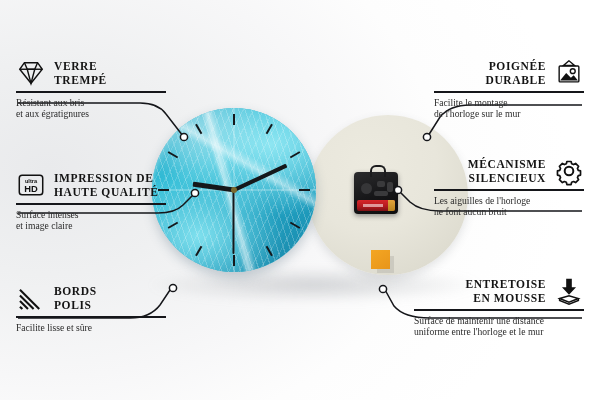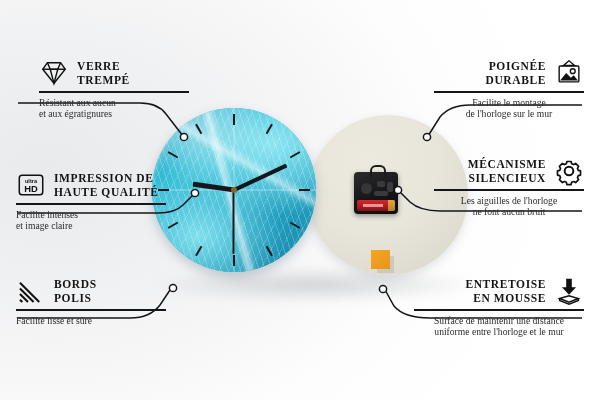--- a/index.html
+++ b/index.html
@@ -167,21 +167,21 @@
     margin-top: 3px;
   }
   .co-desc {
     font-family: "Liberation Serif", serif;
     font-size: 9.6px;
     line-height: 11.6px;
     color: #2b2b2b;
     margin-top: 4px;
     white-space: pre-line;
   }
-  .callout.right .co-desc { text-align: center; }
+  .callout.right .co-desc { text-align: left; }
   .co-icon { flex: 0 0 auto; width: 30px; height: 30px; color: #111; text-align: right; }
   .co-icon svg { display: block; width: 100%; height: 100%; }
   
   #connectors { position: absolute; left: 0; top: 0; width: 600px; height: 400px; pointer-events: none; }
 </style>
 </head>
 <body>
 
 <div id="stage">
 
@@ -239,58 +239,58 @@
     <g fill="#ffffff" stroke="#15161a" stroke-width="1.5">
       <circle cx="184" cy="137" r="3.6"></circle>
       <circle cx="195" cy="193" r="3.6"></circle>
       <circle cx="173" cy="288" r="3.6"></circle>
       <circle cx="427" cy="137" r="3.6"></circle>
       <circle cx="398" cy="190" r="3.6"></circle>
       <circle cx="383" cy="289" r="3.6"></circle>
     </g>
   </svg>
 
-  <div class="callout left" style="left:16px; top:58px; width:150px;margin-left:23px;">
+  <div class="callout left" style="left:16px; top:58px; width:150px;">
     <div class="co-head">
       <span class="co-icon">
         <svg viewBox="0 0 32 32">
             <g fill="none" stroke="currentColor" stroke-width="1.5">
           <path d="M4 12 L16 27 L28 12 L23 5 L9 5 Z"></path>
           <path d="M4 12 H28"></path>
               <path d="M9 5 L12 12 L16 27 L20 12 L23 5"></path>
               <path d="M12 12 L20 12"></path>
         </g>
           </svg>
       </span>
       <span class="co-title">VERRE
 TREMPÉ</span>
     </div>
     <div class="co-rule" style="width:150px;"></div>
-    <div class="co-desc">Résistant aux aucun
+    <div class="co-desc">Résistant aux bris
 et aux égratignures</div>
   </div>
 
   <div class="callout left" style="left:16px; top:170px; width:150px;">
     <div class="co-head">
       <span class="co-icon">
         <svg viewBox="0 0 32 32">
           <rect x="3.5" y="5.5" width="25" height="21" rx="3" fill="none" stroke="currentColor" stroke-width="1.6"></rect>
           <text x="16" y="14" text-anchor="middle" font-family="Liberation Sans, sans-serif" font-size="6" font-weight="bold" fill="currentColor">ultra</text>
           <text x="16" y="23.5" text-anchor="middle" font-family="Liberation Sans, sans-serif" font-size="10" font-weight="bold" fill="currentColor">HD</text>
         </svg>
       </span>
       <span class="co-title">IMPRESSION DE
 HAUTE QUALITÉ</span>
     </div>
     <div class="co-rule" style="width:150px;"></div>
-    <div class="co-desc">Facilite intenses
+    <div class="co-desc">Surface intenses
 et image claire</div>
   </div>
 
-  <div class="callout left" style="left:16px; top:276px; width:150px;">
+  <div class="callout left" style="left:16px; top:283px; width:150px;">
     <div class="co-head">
       <span class="co-icon">
         <svg viewBox="0 0 32 32">
             <g stroke="currentColor" stroke-width="2.2" stroke-linecap="square">
           <path d="M5 8 L24 27"></path>
               <path d="M5 14 L18 27"></path>
               <path d="M5 20 L12 27"></path>
               <path d="M5 26 L6 27"></path>
         </g>
           </svg>

